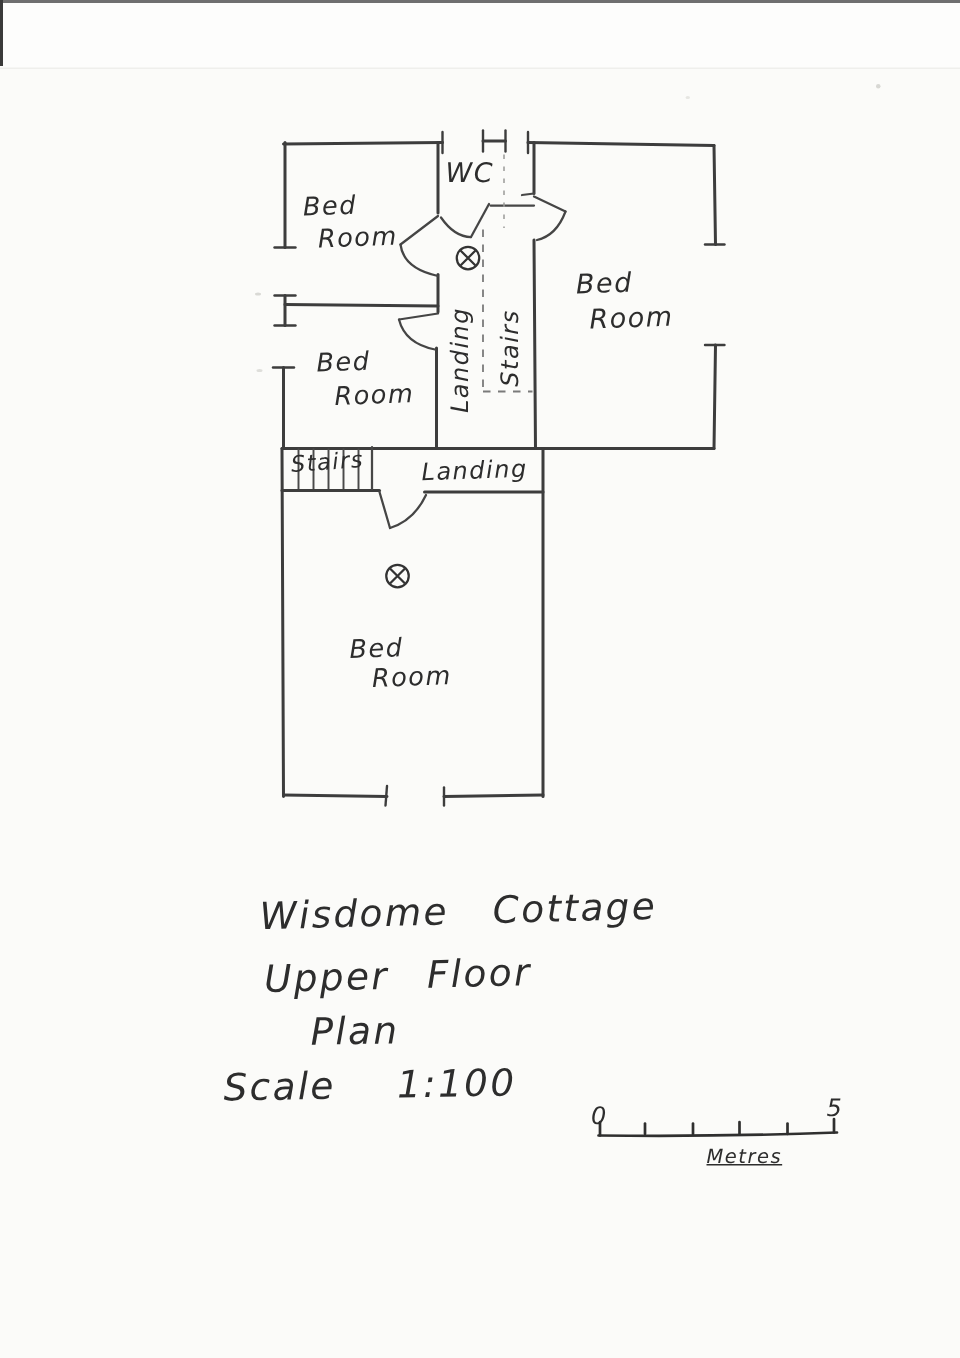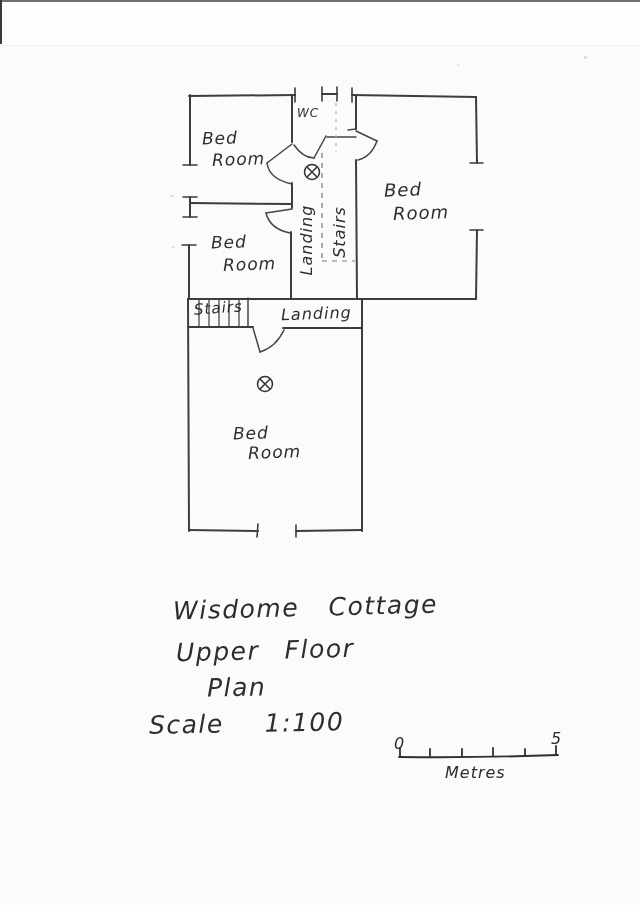--- a/index.html
+++ b/index.html
@@ -153,21 +153,21 @@
       <path class="scalebar" d="M462,756 L462,749"></path>
       <path class="scalebar" d="M493,756 L493,748"></path>
       <path class="scalebar" d="M525,756 L525,749"></path>
       <path class="scalebar" d="M556,755 L556,746"></path>
     </g>
   </svg>
 
   <div class="hw room" style="left:202px;top:130px;transform:rotate(-2deg);">Bed</div>
   <div class="hw room" style="left:212px;top:151px;transform:rotate(-2deg);">Room</div>
 
-  <div class="hw" style="left:297px;top:107px;font-size:12px;">WC</div>
+  <div class="hw" style="left:297px;top:107px;font-size:18px;">WC</div>
 
   <div class="hw" style="left:384px;top:181px;font-size:18px;transform:rotate(-2deg);">Bed</div>
   <div class="hw" style="left:393px;top:204px;font-size:18px;transform:rotate(-2deg);">Room</div>
 
   <div class="hw vert" style="left:252px;top:232px;width:110px;font-size:16px;">Landing</div>
   <div class="hw vert" style="left:294px;top:224px;width:92px;font-size:16px;">Stairs</div>
 
   <div class="hw room" style="left:211px;top:234px;transform:rotate(-2deg);">Bed</div>
   <div class="hw room" style="left:223px;top:256px;transform:rotate(-2deg);">Room</div>
 
@@ -181,15 +181,15 @@
   <div class="hw title" style="left:176px;top:638px;word-spacing:16px;transform:rotate(-1.5deg);">Upper Floor</div>
   <div class="hw title" style="left:207px;top:675px;transform:rotate(-1deg);">Plan</div>
   <div class="hw title" style="left:149px;top:711px;transform:rotate(-1deg);">
     <span>Scale</span>
     <span style="display:inline-block;width:22px;"></span>
     <span>1:100</span>
   </div>
 
   <div class="hw" style="left:394px;top:736px;font-size:16px;">0</div>
   <div class="hw" style="left:551px;top:731px;font-size:16px;">5</div>
-  <div class="hw" style="left:445px;top:765px;font-size:16px;">Metres</div>
+  <div class="hw" style="left:471px;top:765px;font-size:13px;text-decoration:underline;">Metres</div>
 
 </div>
 
 </body></html>

